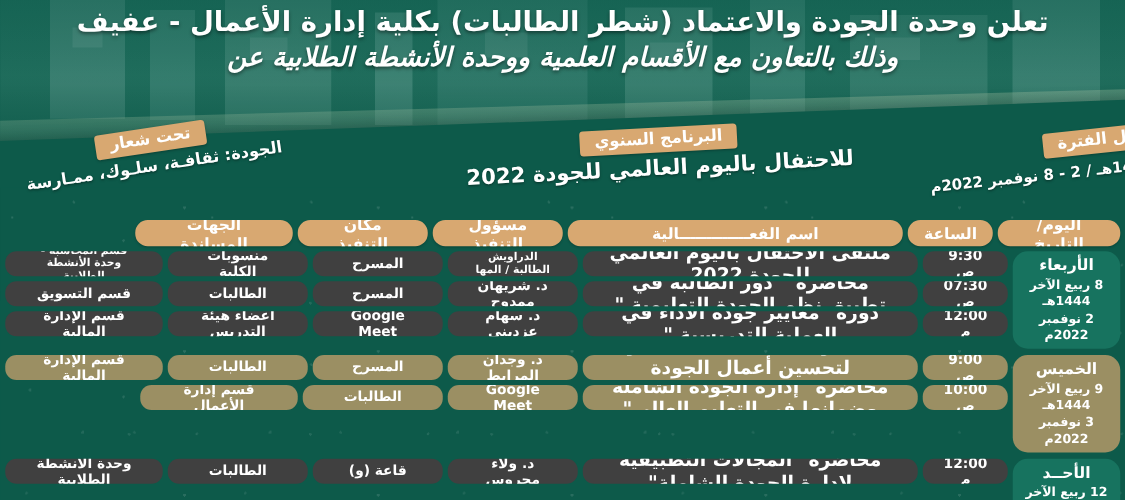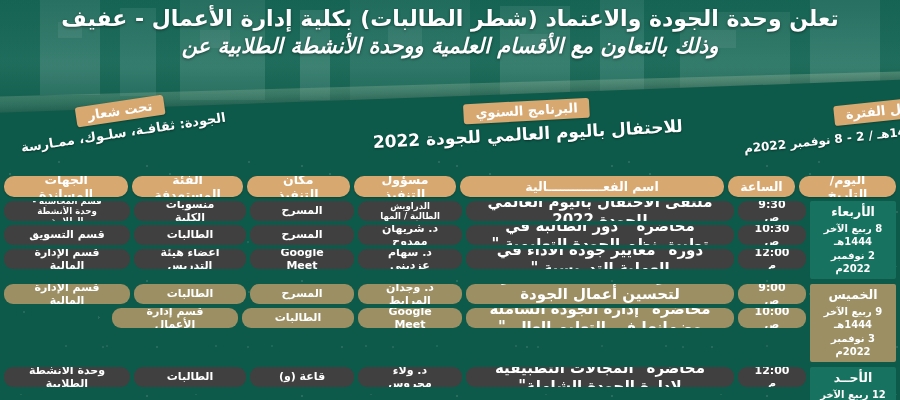--- a/index.html
+++ b/index.html
@@ -131,21 +131,21 @@
 
   .head-row .cell{
     background:#d8a871;font-size:12.5px;height:21px;border-radius:10px;
     box-shadow:0 1px 2px rgba(0,0,0,.22);
   }
 
   .group{margin-bottom:5px;}
   .group-inner{display:flex;column-gap:4px;padding:0 4px;box-sizing:border-box;width:900px;}
   .date-cell{
     display:flex;flex-direction:column;align-items:center;justify-content:center;
-    text-align:center;color:#fff;font-weight:bold;border-radius:2px;
+    text-align:center;color:#fff;font-weight:bold;border-radius:12px;
     font-size:10px;line-height:1.35;padding:3px 2px;box-sizing:border-box;
   }
   .date-cell .dow{font-size:12.5px;letter-spacing:2px;margin-bottom:1px;}
   .rows-stack{display:flex;flex-direction:column;row-gap:4px;flex:1;}
   .subrow{display:flex;column-gap:4px;}
   .subrow .cell{height:20px;font-size:11px;}
   .subrow .cell.two-line{font-size:8.6px;line-height:1.18;}
   .subrow .c-event{font-size:15px;}
 
   
@@ -205,42 +205,41 @@
     <div class="txt">الجودة: ثقافـة، سلـوك، ممـارسة</div>
   </div>
 
   <div class="table clipped">
     <div class="row head-row" id="header-row">
         <div class="cell c-date">اليوم/التاريخ</div>
         <div class="cell c-time">الساعة</div>
         <div class="cell c-event">اسم الفعـــــــــــــالية</div>
         <div class="cell c-owner">مسؤول التنفيذ</div>
         <div class="cell c-place">مكان التنفيذ</div>
-        <div class="cell c-target">الفئة المستهدفة</div>
         <div class="cell c-support">الجهات المساندة</div>
       </div>
     <div id="groups-host">
         <div class="group theme-teal">
           <div class="group-inner">
             <div class="date-cell c-date">
               <div class="dow">الأربعاء</div>
               <div>8 ربيع الآخر 1444هـ</div>
               <div>2 نوفمبر 2022م</div>
             </div>
             <div class="rows-stack">
               <div class="subrow">
                 <div class="cell c-time">9:30 ص</div>
                 <div class="cell c-event">ملتقى الاحتفال باليوم العالمي للجودة 2022</div>
                 <div class="cell c-owner two-line">أ. فاطمة الدراويش الطالبة / المها عبدالله</div>
                 <div class="cell c-place">المسرح</div>
                 <div class="cell c-target">منسوبات الكلية</div>
                 <div class="cell c-support two-line">قسم المحاسبة - وحدة الأنشطة الطلابية</div>
               </div>
               <div class="subrow">
-                <div class="cell c-time">10:30 ص</div>
+                <div class="cell c-time">07:30 ص</div>
                 <div class="cell c-event">محاضرة " دور الطالبة في تطبيق نظم الجودة التعليمية "</div>
                 <div class="cell c-owner">د. شريهان ممدوح</div>
                 <div class="cell c-place">المسرح</div>
                 <div class="cell c-target">الطالبات</div>
                 <div class="cell c-support">قسم التسويق</div>
               </div>
               <div class="subrow">
                 <div class="cell c-time">12:00 م</div>
                 <div class="cell c-event">دورة "معايير جودة الأداء في العملية التدريسية "</div>
                 <div class="cell c-owner">د. سهام عزديني</div>

